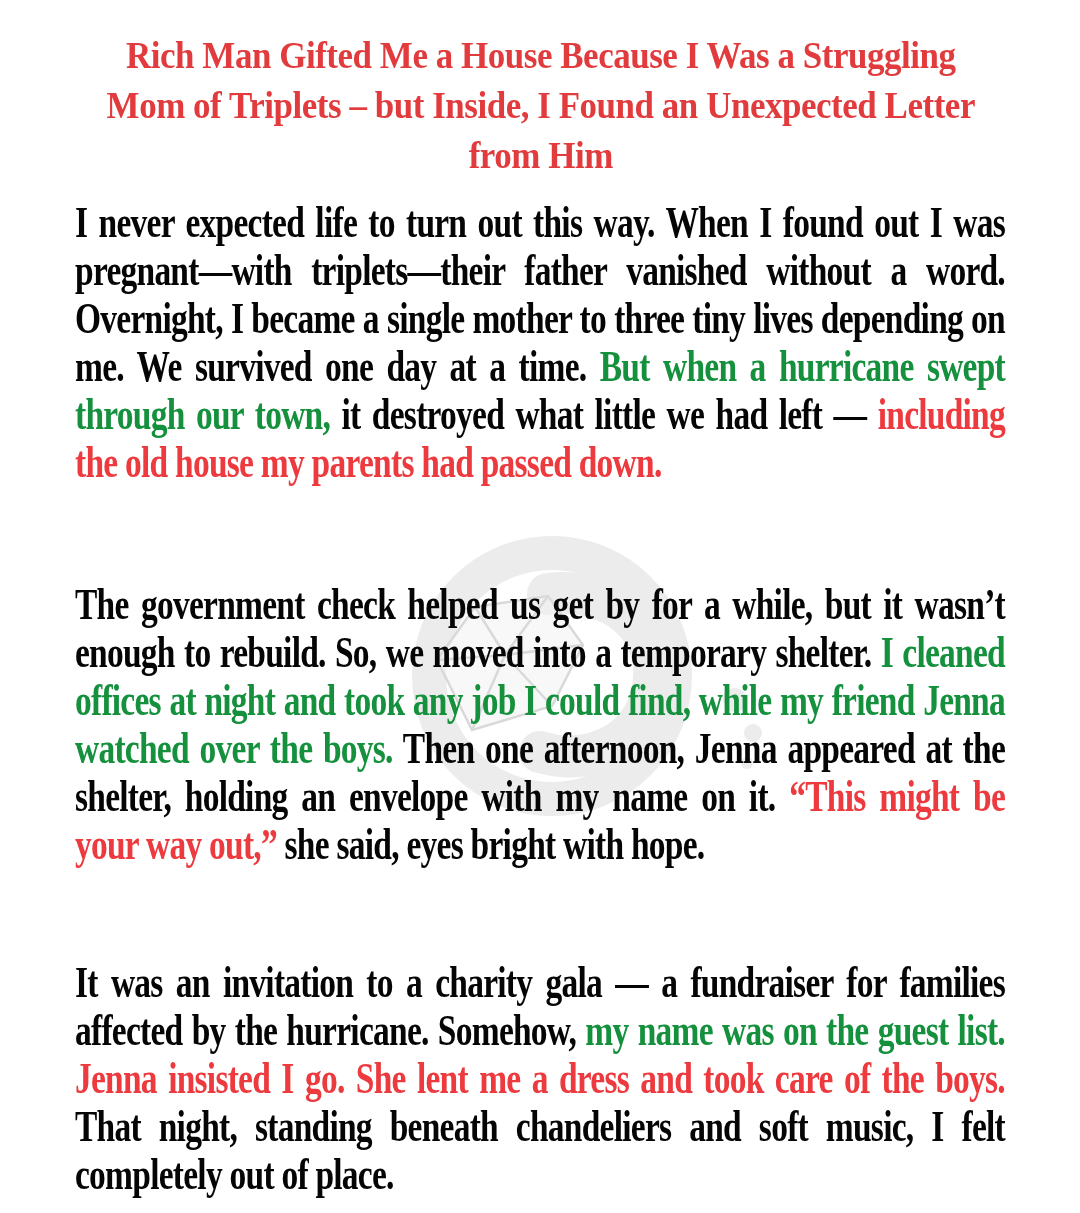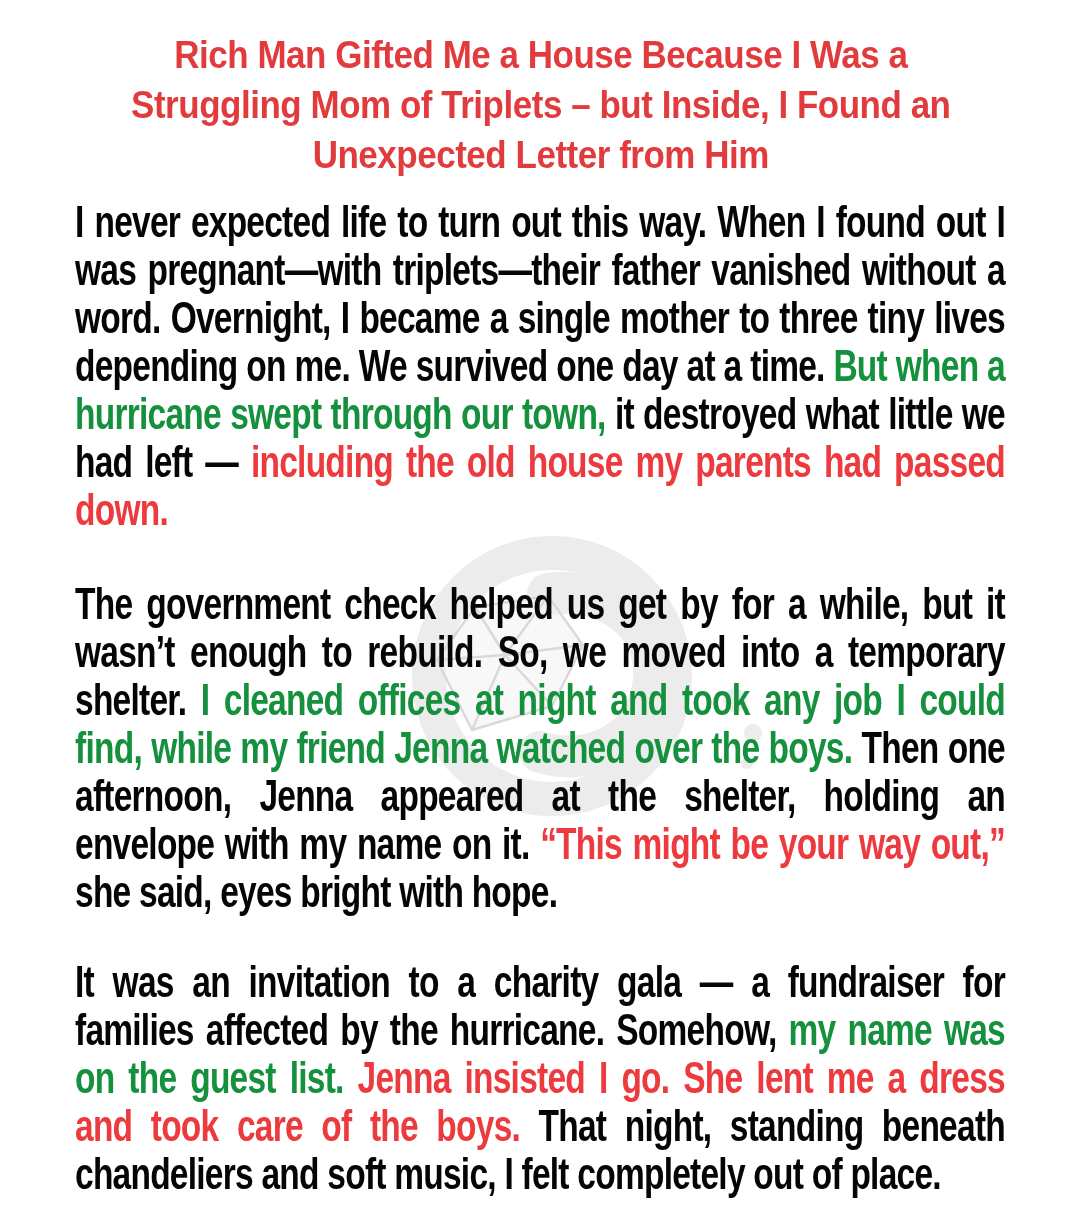--- a/index.html
+++ b/index.html
@@ -3,21 +3,21 @@
 <meta charset="utf-8">
 <style>
   html, body { margin: 0; padding: 0; background: #ffffff; }
 
   .page {
     position: relative;
     width: 1080px;
     height: 1213px;
     background: #ffffff;
     overflow: hidden;
-    font-family: Liberation Sans, sans-serif;
+    font-family: Liberation Serif, serif;
     font-weight: 700;
   }
 
   .watermark {
     position: absolute;
     top: 0; left: 0;
     z-index: 0;
   }
 
   .title {

